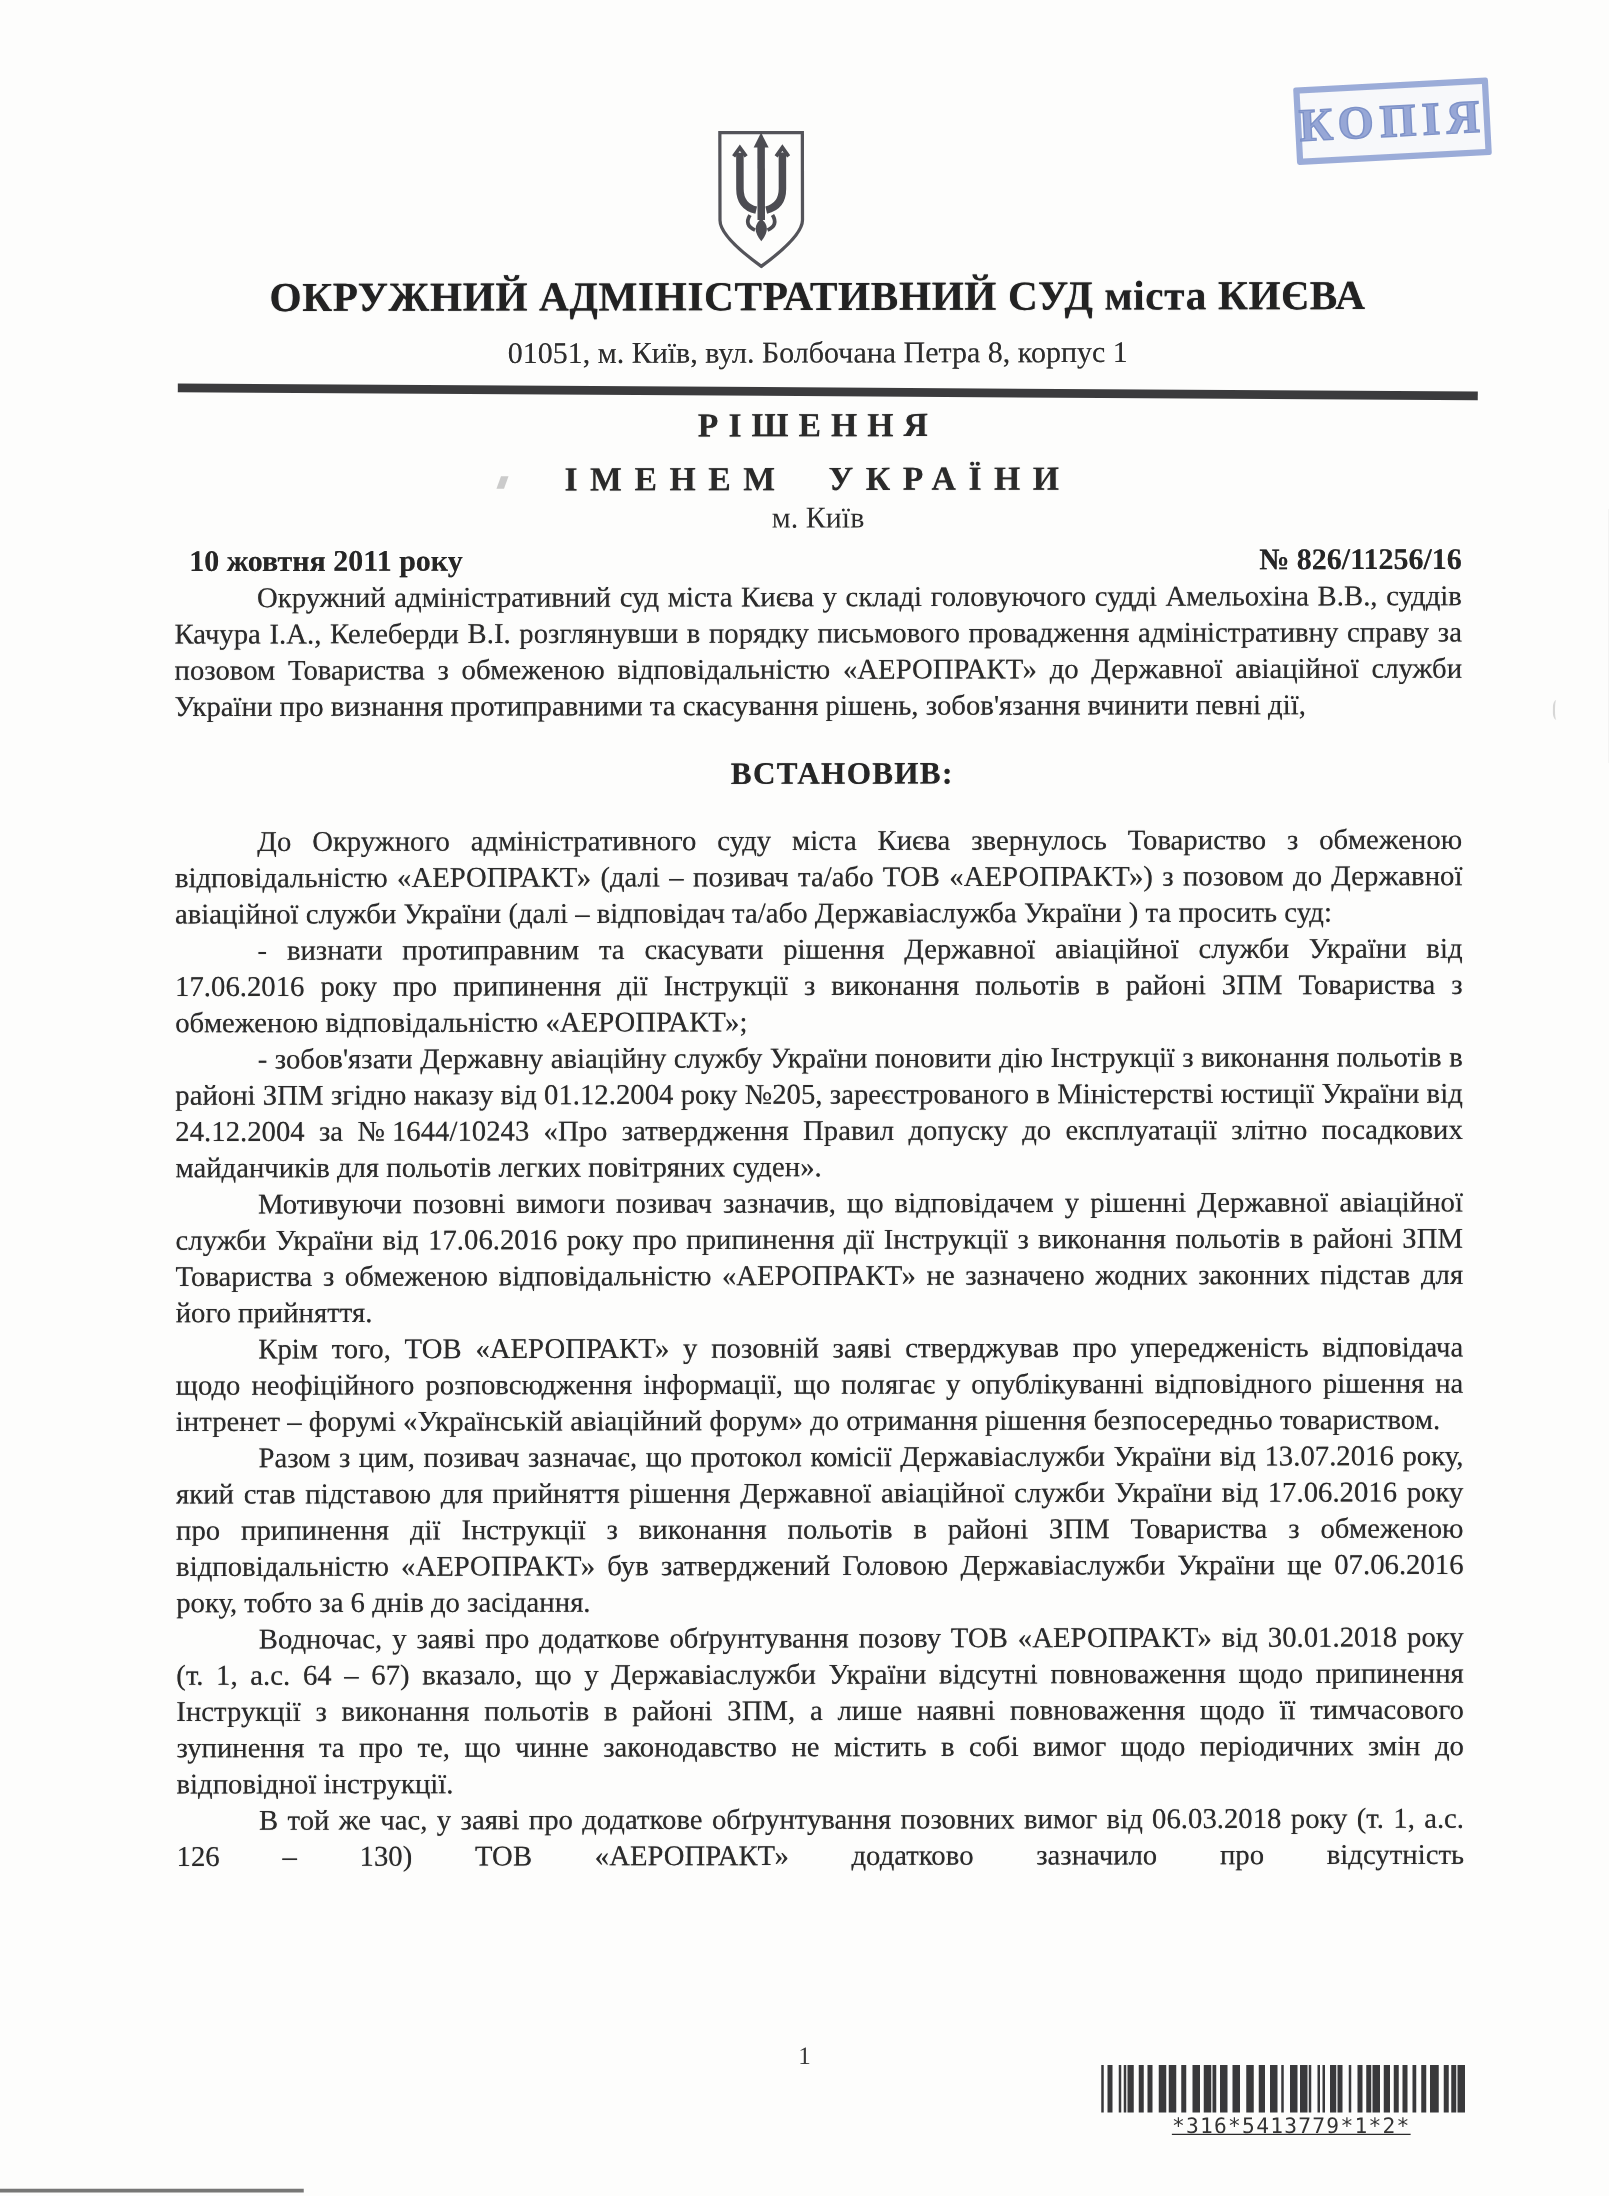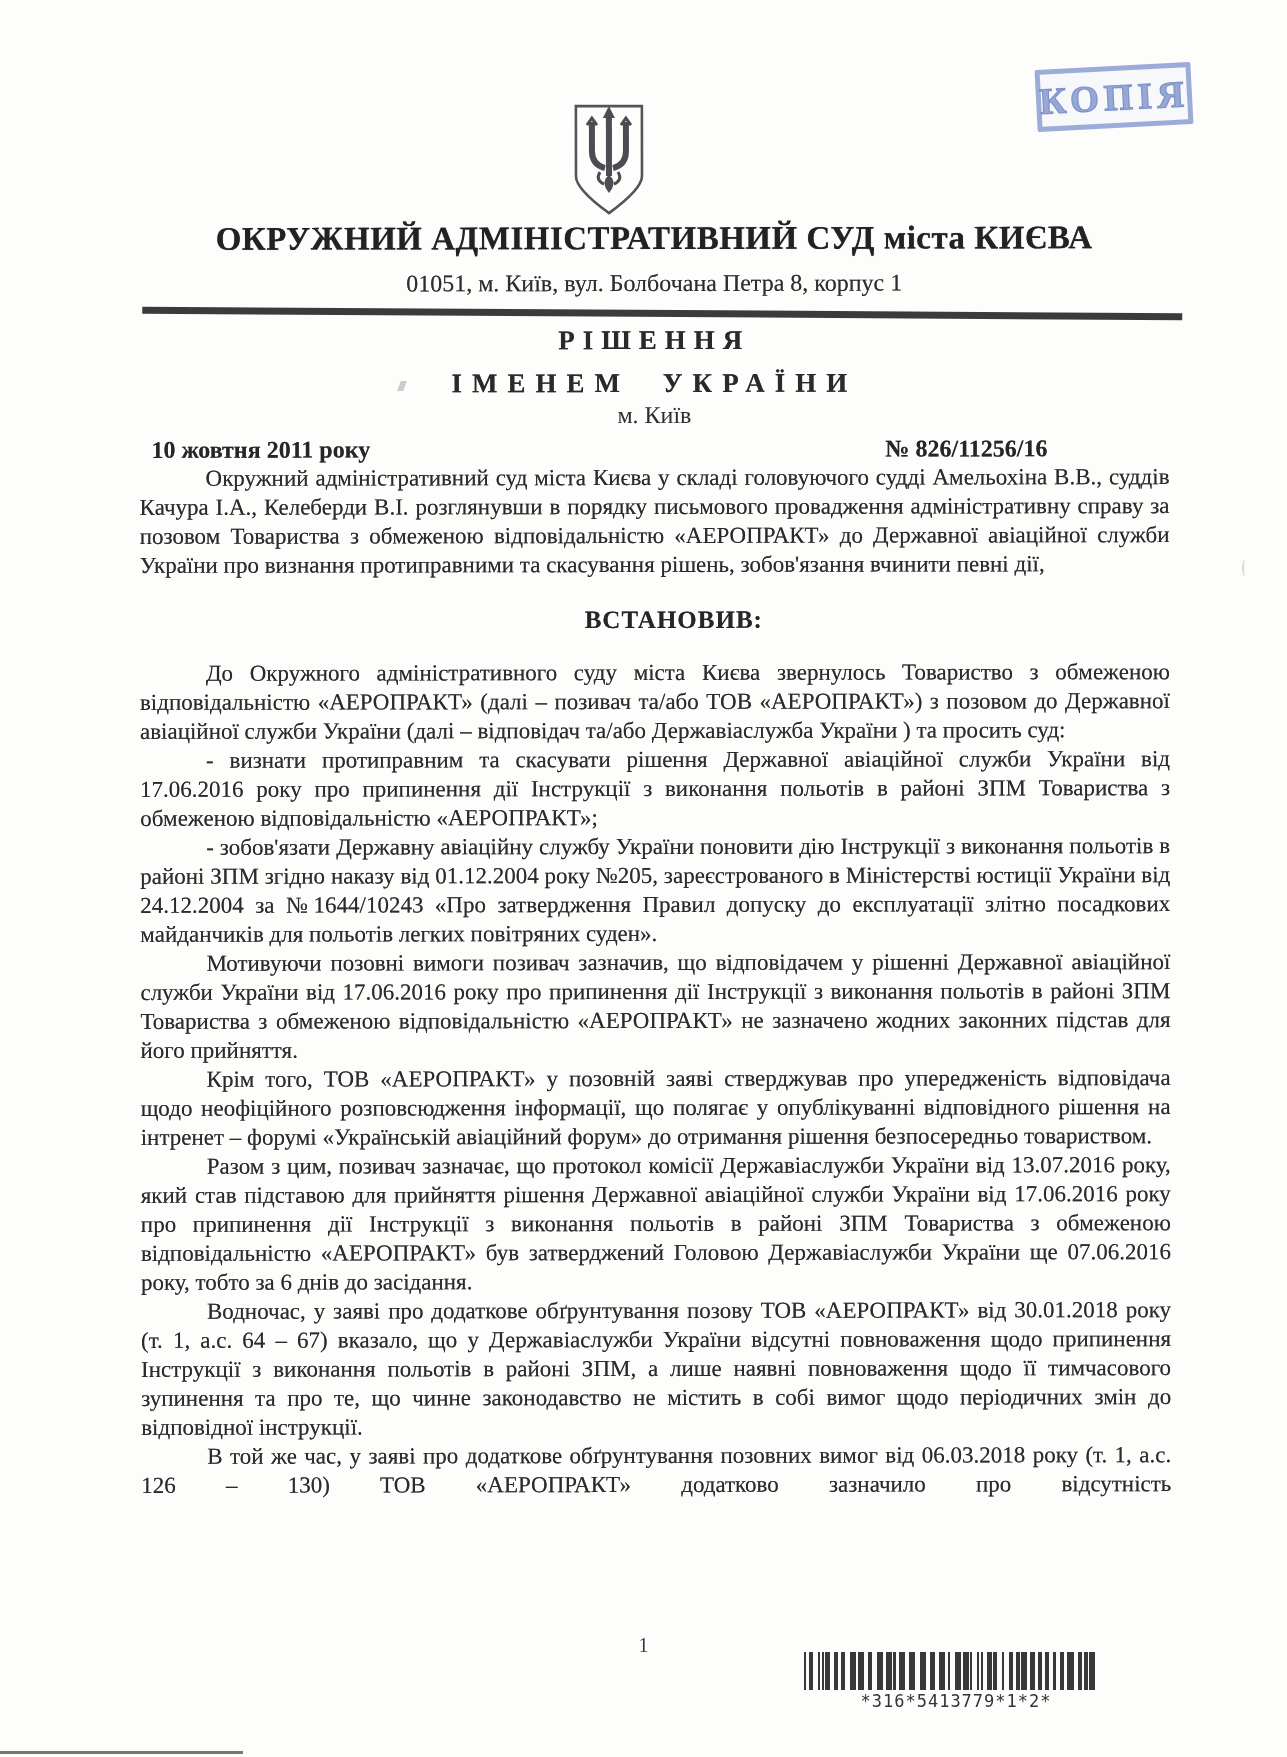--- a/index.html
+++ b/index.html
@@ -57,36 +57,36 @@
     letter-spacing:10px;word-spacing:16px;color:#2a2a2a;
     text-shadow:0 0 .6px rgba(40,40,40,.7);
   }
   .city{margin-top:3px;text-align:center;font-size:24px;color:#2e2e2e;}
   .date-row{
     margin-top:7px;display:flex;justify-content:space-between;align-items:baseline;
     font-size:24px;font-weight:bold;color:#262626;
     text-shadow:0 0 .5px rgba(40,40,40,.6);
   }
   .date-row .date{padding-left:12px;}
-  .date-row .case-no{margin-right:122px;text-align:right;}
+  .date-row .case-no{text-align:right;}
   
   .body-text{font-size:23px;line-height:29px;text-align:justify;color:#2b2b2b;
     text-shadow:0 0 .55px rgba(43,43,43,.65);}
   .para{margin:0;text-indent:66px;}
   .body-text p:last-child{text-align-last:justify;}
   .established{
     margin:26px 0 24px 38px;text-align:center;font-size:25px;font-weight:bold;
     letter-spacing:1px;color:#262626;text-indent:0;text-align-last:center;
   }
   
   .page-num{
     position:absolute;left:0;right:0;top:1634px;text-align:center;
     font-size:20px;color:#3a3a3a;
   }
-  .barcode{position:absolute;left:804px;top:1652px;width:304px;}
+  .barcode{position:absolute;left:881px;top:1652px;width:304px;text-decoration:underline;}
   .barcode-bars{display:flex;height:38px;align-items:stretch;}
   .barcode-bars .bar{background:#39393b;}
   .barcode-caption{
     margin-top:1px;text-align:center;
     font-family:"DejaVu Sans Mono","Liberation Mono",monospace;
     font-size:17px;color:#333;letter-spacing:1px;
   }
   
   .scan-edge-bottom{
     position:absolute;left:0;top:1751px;width:243px;height:3px;

